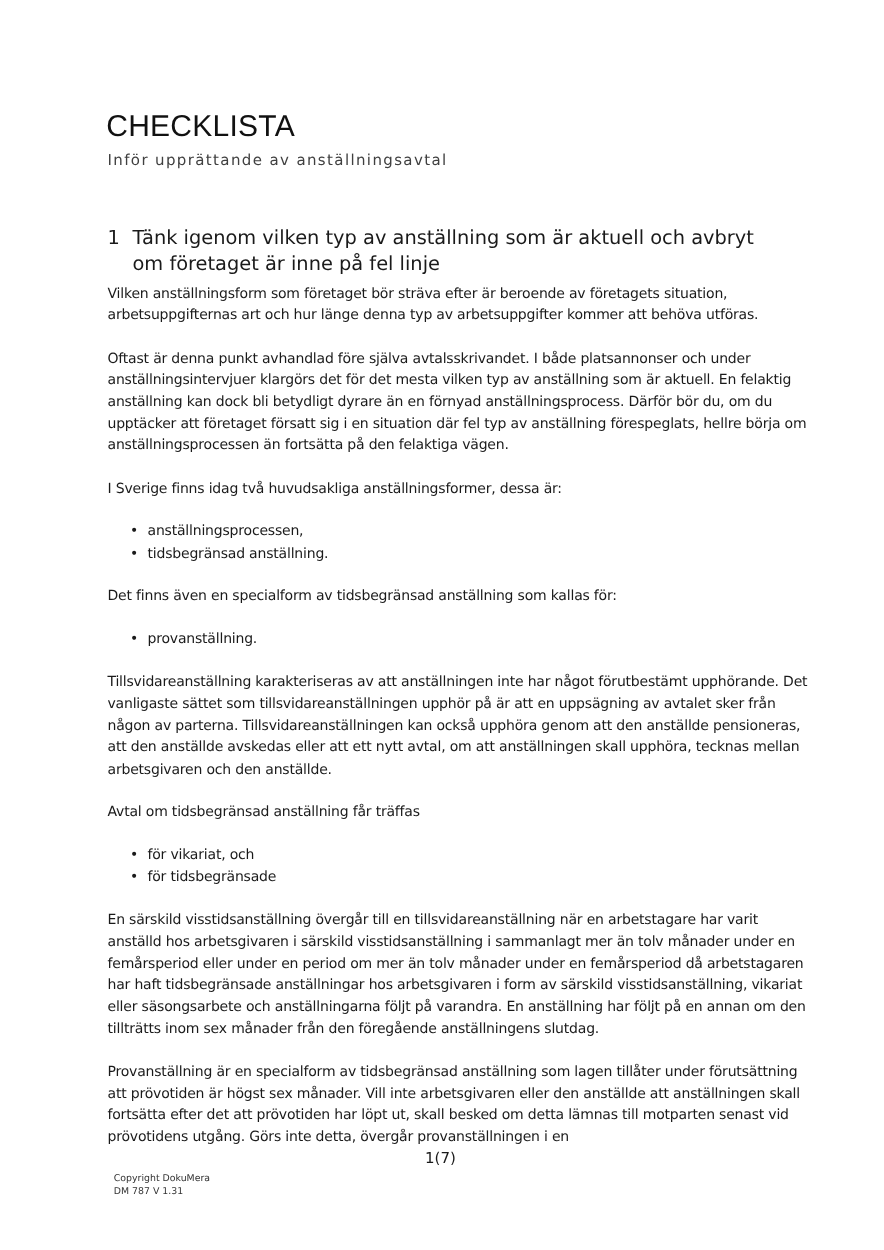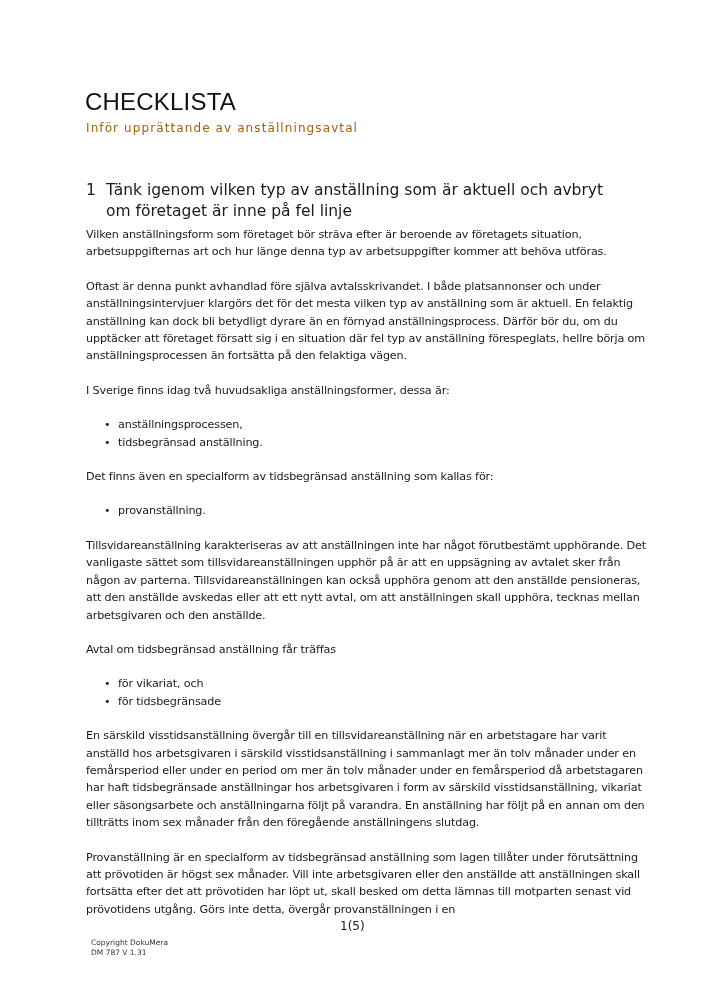--- a/index.html
+++ b/index.html
@@ -2,21 +2,21 @@
 <html><head>
 <meta charset="utf-8">
 <style>
   html, body { margin: 0; padding: 0; background: #ffffff; }
   body { width: 707px; height: 1000px; position: relative; overflow: hidden;
          font-family: "DejaVu Sans", "Liberation Sans", sans-serif; color: #1a1a1a; }
   .page { position: absolute; left: 0; top: 0; width: 707px; height: 996px; }
   .title { position: absolute; left: 85px; top: 88px; font-size: 24px; letter-spacing: 0.2px;
            font-family: "Liberation Sans", sans-serif; color: #111; }
   .subtitle { position: absolute; left: 86px; top: 121px; font-size: 12px; letter-spacing: 1.1px;
-              font-family: "DejaVu Sans", sans-serif; color: #a16207; }
+              font-family: "DejaVu Sans", sans-serif; color: #404040; }
   .section-heading { position: absolute; left: 86px; top: 180px; width: 520px;
                      font-size: 15.5px; line-height: 21px; font-family: "DejaVu Sans", sans-serif; }
   .section-heading .num { position: absolute; left: 0; top: 0; }
   .section-heading .text { display: block; margin-left: 20px; }
   .body { position: absolute; left: 86px; top: 226px; width: 560px;
           font-size: 11.2px; line-height: 17.4px; font-family: "DejaVu Sans", sans-serif;
           letter-spacing: -0.15px; }
   .body p { margin: 0 0 17px 0; }
   .body ul { margin: 0 0 17px 0; padding: 0 0 0 32px; list-style: none; }
   .body li { position: relative; }
@@ -51,18 +51,18 @@
     <p>Tillsvidareanställning karakteriseras av att anställningen inte har något förutbestämt upphörande. Det vanligaste sättet som tillsvidareanställningen upphör på är att en uppsägning av avtalet sker från någon av parterna. Tillsvidareanställningen kan också upphöra genom att den anställde pensioneras, att den anställde avskedas eller att ett nytt avtal, om att anställningen skall upphöra, tecknas mellan arbetsgivaren och den anställde.</p>
     <p>Avtal om tidsbegränsad anställning får träffas</p>
     <ul>
       <li>för vikariat, och</li>
       <li>för tidsbegränsade</li>
     </ul>
     <p>En särskild visstidsanställning övergår till en tillsvidareanställning när en arbetstagare har varit anställd hos arbetsgivaren i särskild visstidsanställning i sammanlagt mer än tolv månader under en femårsperiod eller under en period om mer än tolv månader under en femårsperiod då arbetstagaren har haft tidsbegränsade anställningar hos arbetsgivaren i form av särskild visstidsanställning, vikariat eller säsongsarbete och anställningarna följt på varandra. En anställning har följt på en annan om den tillträtts inom sex månader från den föregående anställningens slutdag.</p>
     <p>Provanställning är en specialform av tidsbegränsad anställning som lagen tillåter under förutsättning att prövotiden är högst sex månader. Vill inte arbetsgivaren eller den anställde att anställningen skall fortsätta efter det att prövotiden har löpt ut, skall besked om detta lämnas till motparten senast vid prövotidens utgång. Görs inte detta, övergår provanställningen i en</p>
   </div>
 
-  <div class="page-number">1(5)</div>
+  <div class="page-number">1(7)</div>
   <div class="footer">
     <div>Copyright DokuMera</div>
     <div>DM 787 V 1.31</div>
   </div>
 </div>
 
 </body></html>

